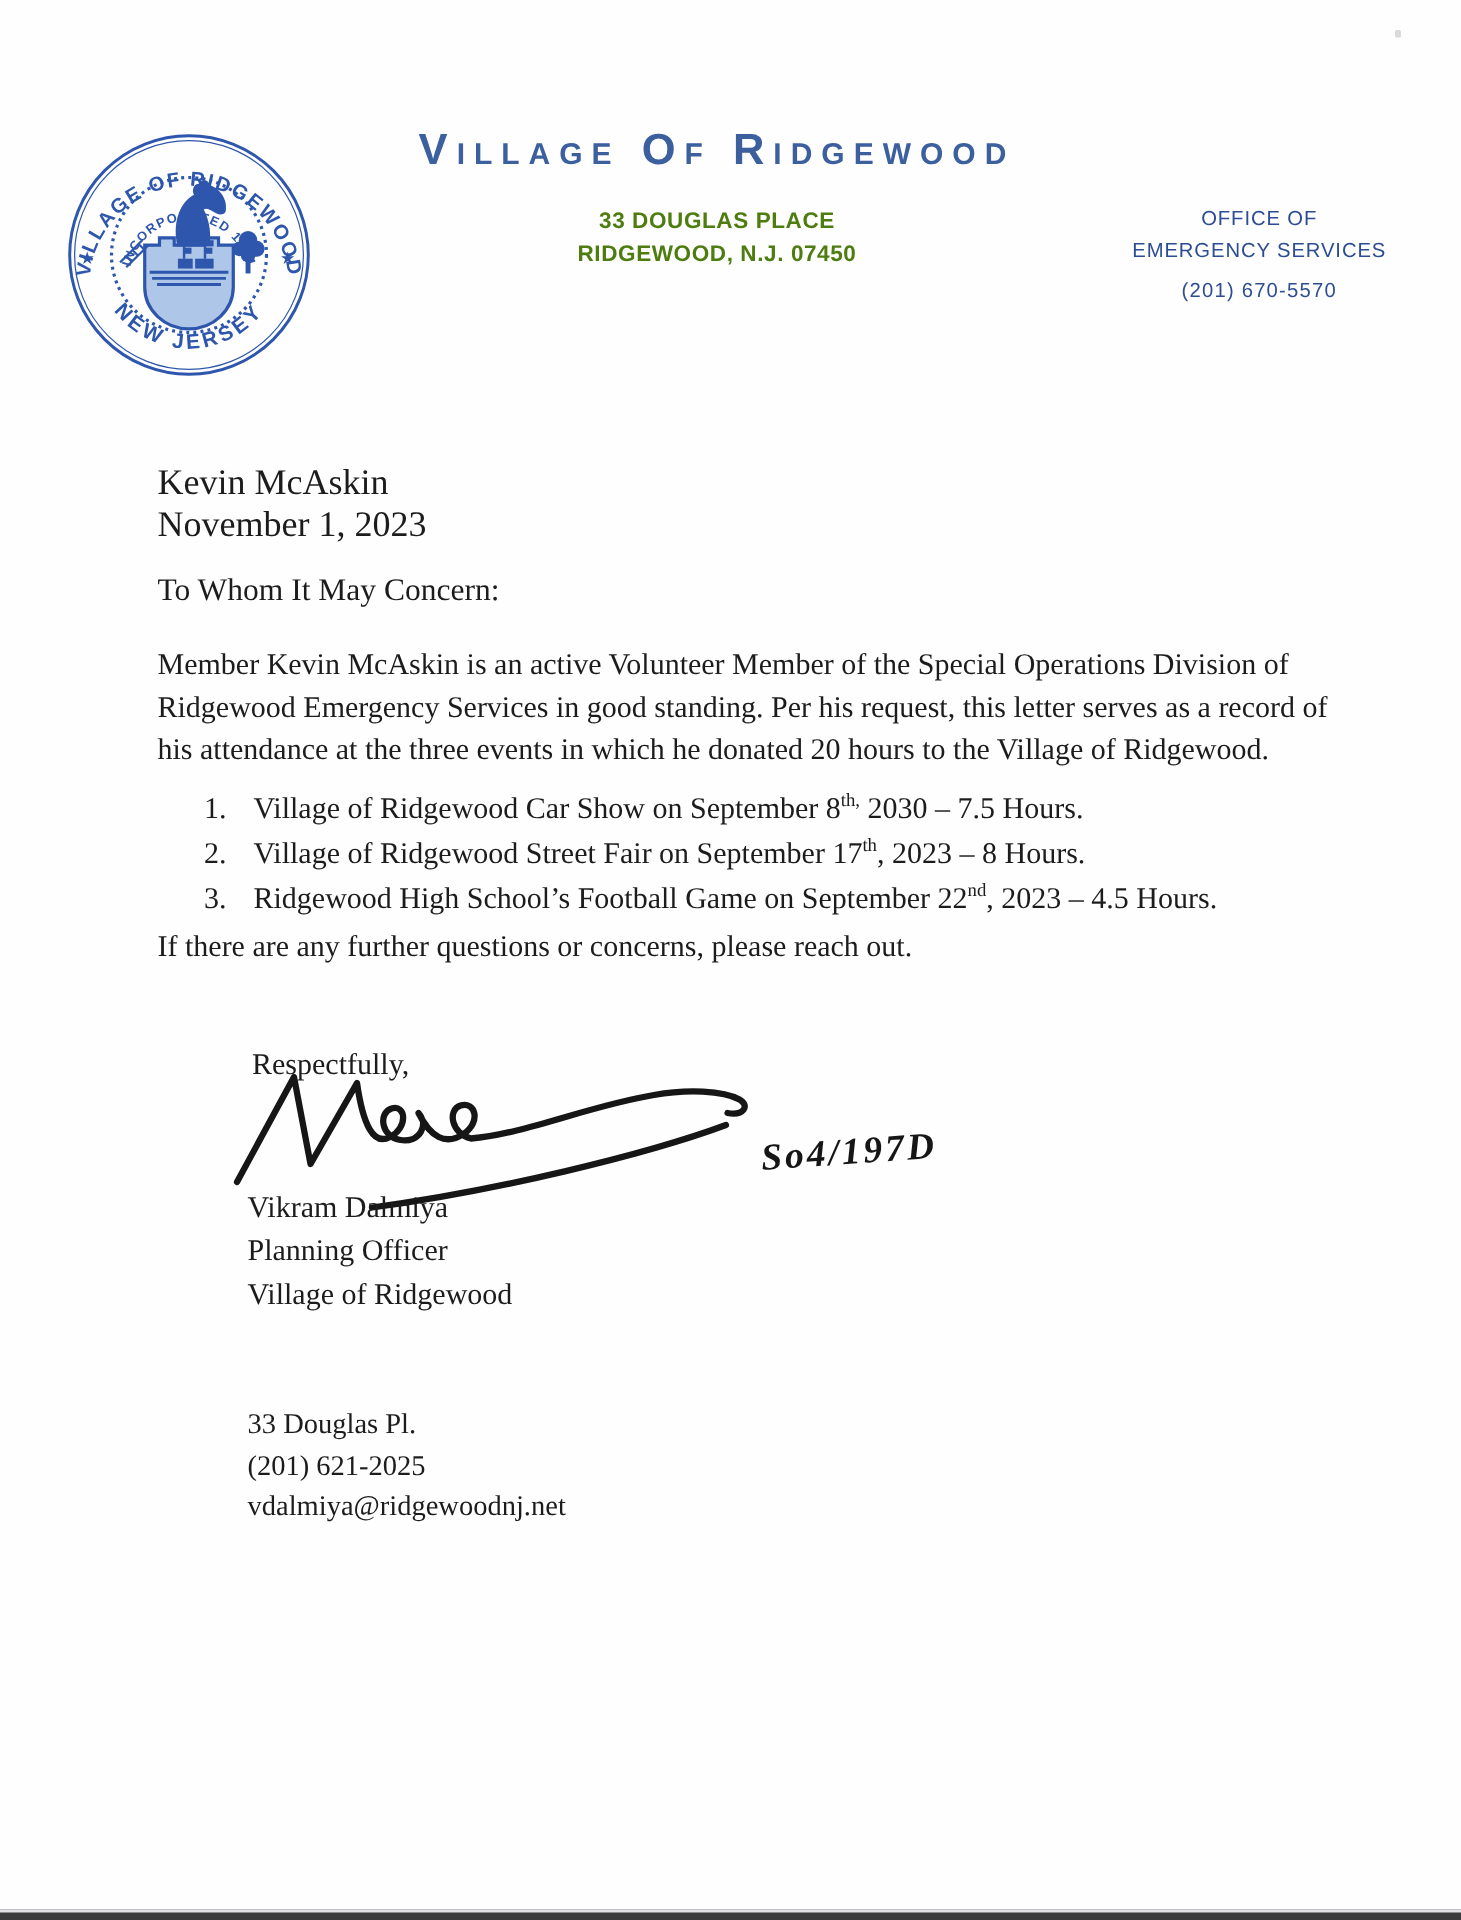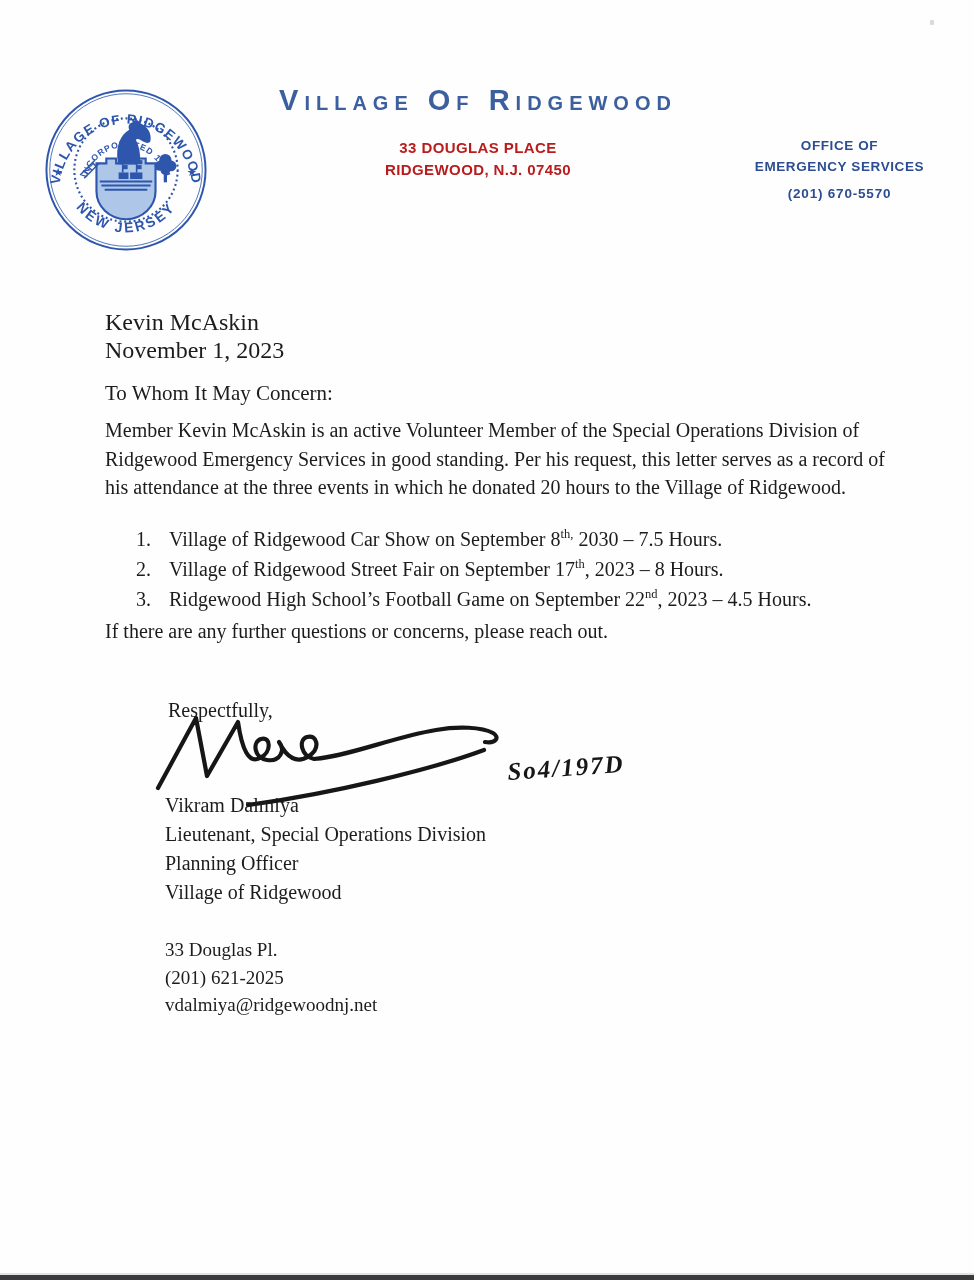--- a/index.html
+++ b/index.html
@@ -11,33 +11,33 @@
   
   .seal { position:absolute; left:44px; top:88px; width:164px; height:164px; }
   .lh-title {
     position:absolute; left:228px; top:84px; width:500px; text-align:center;
     font-family:"Liberation Sans", sans-serif; font-variant:small-caps;
     font-weight:600; font-size:29px; letter-spacing:6px; color:#3c5f9e; white-space:nowrap;
   }
   .lh-addr {
     position:absolute; left:228px; top:137px; width:500px; text-align:center;
     font-family:"Liberation Sans", sans-serif; font-weight:700; font-size:15px;
-    letter-spacing:0.4px; color:#b91c1c; line-height:22px;
+    letter-spacing:0.4px; color:#4d7c0f; line-height:22px;
   }
   .lh-office {
     position:absolute; left:737px; top:135px; width:205px; text-align:center;
-    font-family:"Liberation Sans", sans-serif; font-weight:700; font-size:13.5px;
+    font-family:"Liberation Sans", sans-serif; font-weight:400; font-size:13.5px;
     letter-spacing:0.6px; color:#2d4d92; line-height:21px;
   }
   .lh-office .phone { margin-top:6px; letter-spacing:0.8px; }
   .speck { position:absolute; left:930px; top:20px; width:4px; height:5px; background:#999; opacity:.35; border-radius:1px; }
   
   .addressee { position:absolute; left:105px; top:308px; font-size:24px; line-height:28px; }
   .salutation { position:absolute; left:105px; top:381px; font-size:21px; }
-  .para { position:absolute; left:105px; top:416px; width:788px; font-size:20px; line-height:28.5px; }
+  .para { position:absolute; left:105px; top:429px; width:788px; font-size:20px; line-height:28.5px; }
   .events { position:absolute; left:136px; top:524px; font-size:20px; line-height:30px; }
   .event-row { display:flex; }
   .event-row .num { width:33px; }
   .event-row sup { font-size:12.5px; vertical-align:super; line-height:0; }
   .closing { position:absolute; left:105px; top:620px; font-size:20px; }
   .vale { position:absolute; left:168px; top:699px; font-size:20px; }
   .sig-svg { position:absolute; left:150px; top:706px; width:540px; height:105px; }
   .signer { position:absolute; left:165px; top:791px; font-size:20px; line-height:29px; }
   .contact { position:absolute; left:165px; top:936px; font-size:19px; line-height:27.5px; }
   
@@ -148,21 +148,20 @@
                C 92,44 99,58 110,52 C 122,46 121,30 111,33 C 102,36 104,52 117,54 C 130,56 136,44 129,36
                C 137,52 147,58 159,50 C 171,42 167,28 157,31 C 148,34 151,50 164,53
                C 200,50 243,31 286,24 C 308,20 332,21 343,27 C 350,31 346,38 335,36"></path>
       <path d="M 334,44 C 280,64 180,88 98,99"></path>
     </g>
     <text x="358" y="74" font-family="Liberation Serif, serif" font-style="italic" font-weight="bold" font-size="25" fill="#161616" transform="rotate(-4 358 74)" letter-spacing="2">So4/197D</text>
   </svg>
 
   <div class="signer">
     <div>Vikram Dalmiya</div>
-    <div>Lieutenant, Special Operations Division</div>
     <div>Planning Officer</div>
     <div>Village of Ridgewood</div>
   </div>
 
   <div class="contact">
     <div>33 Douglas Pl.</div>
     <div>(201) 621-2025</div>
     <div>vdalmiya@ridgewoodnj.net</div>
   </div>
 

